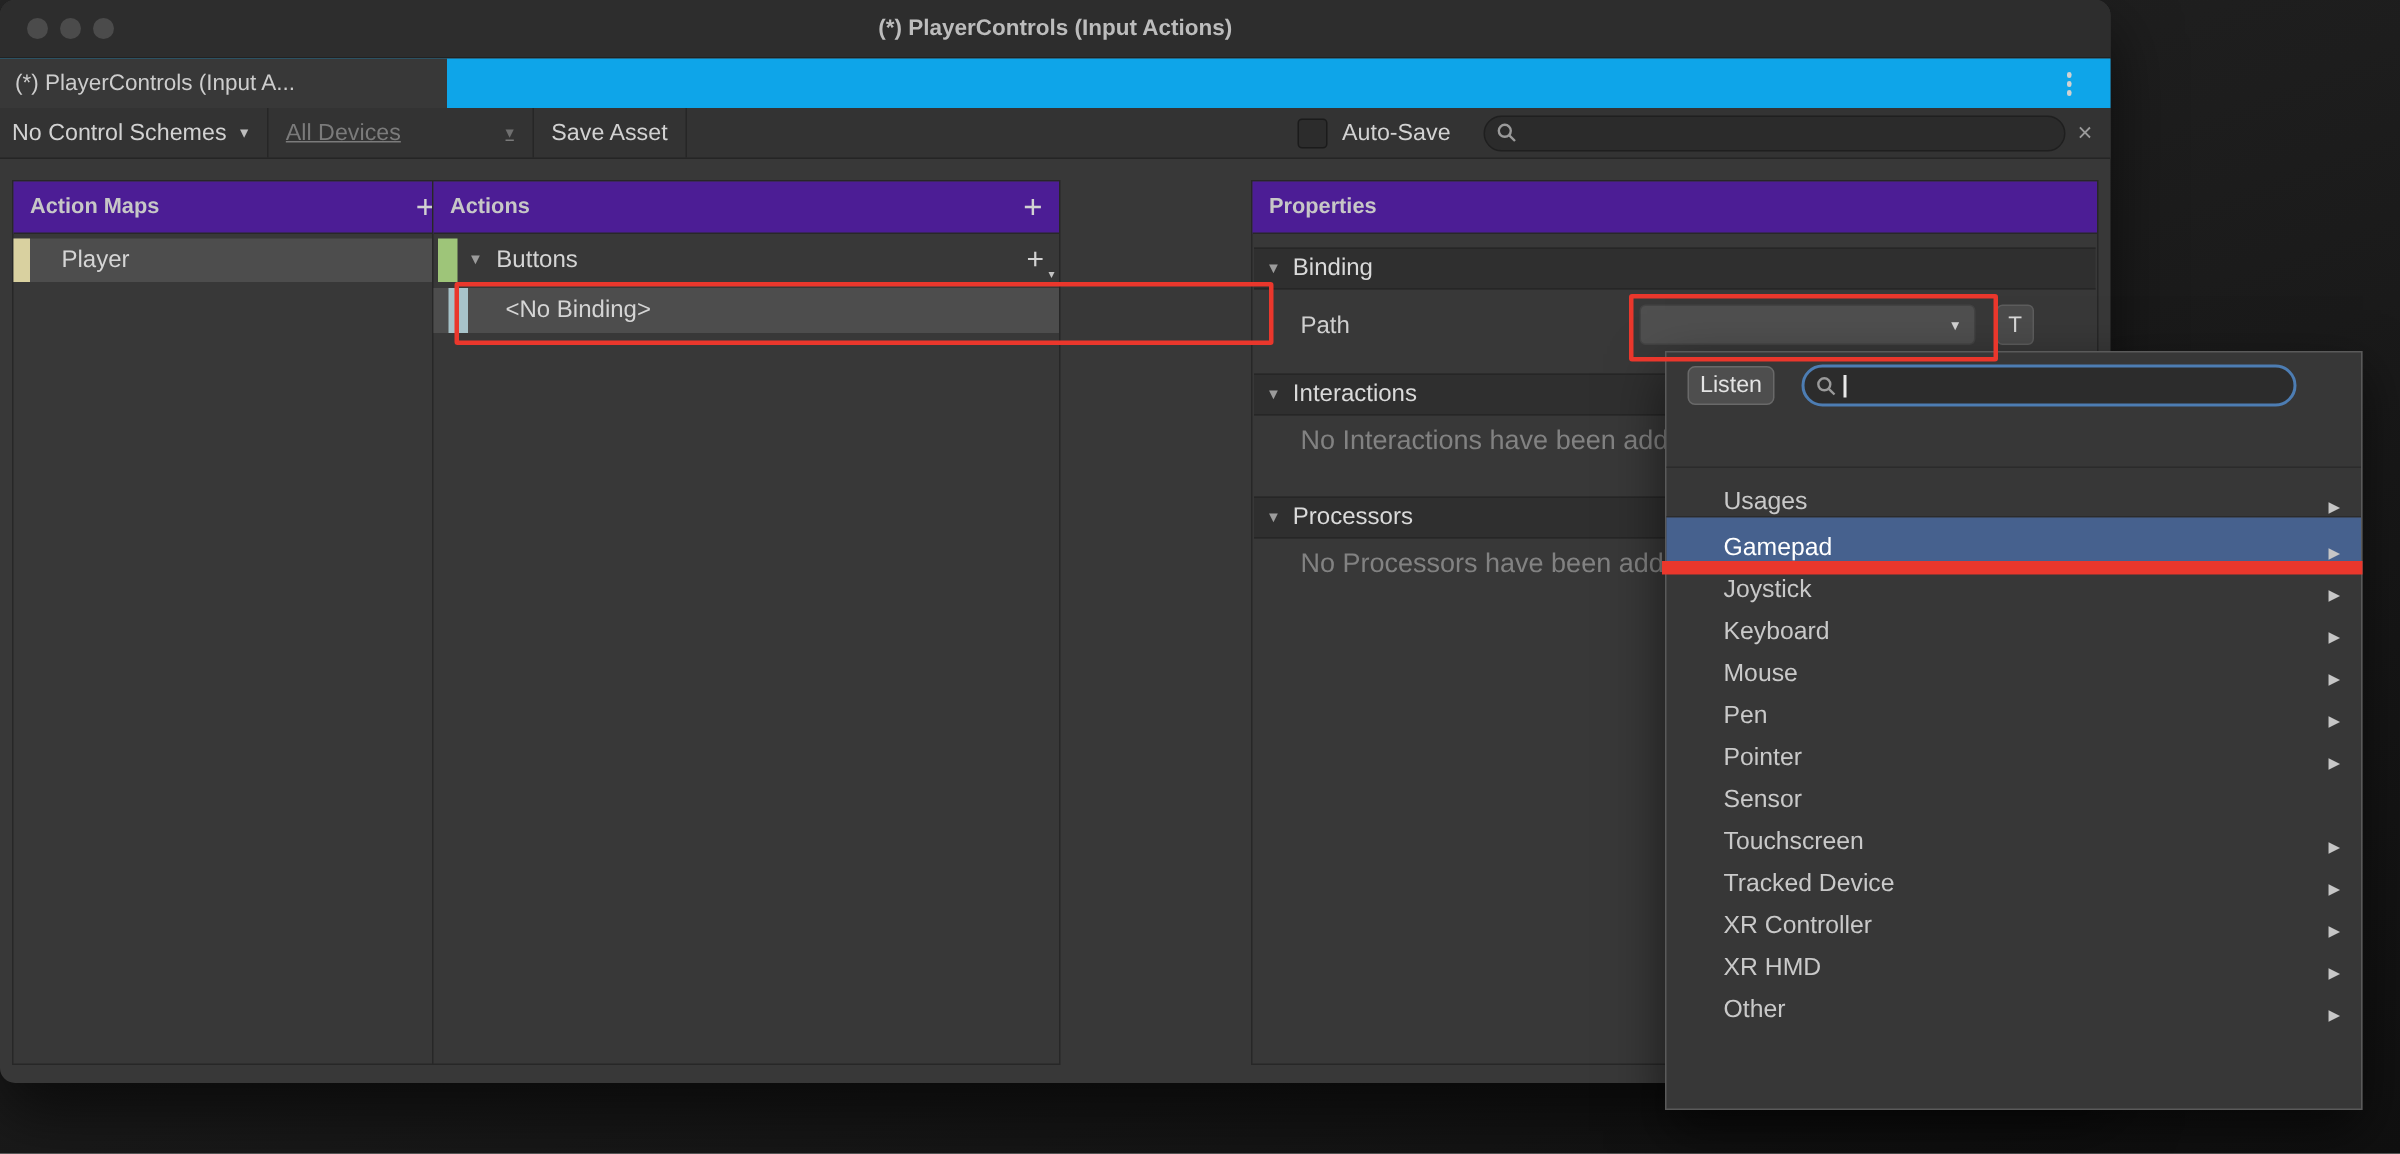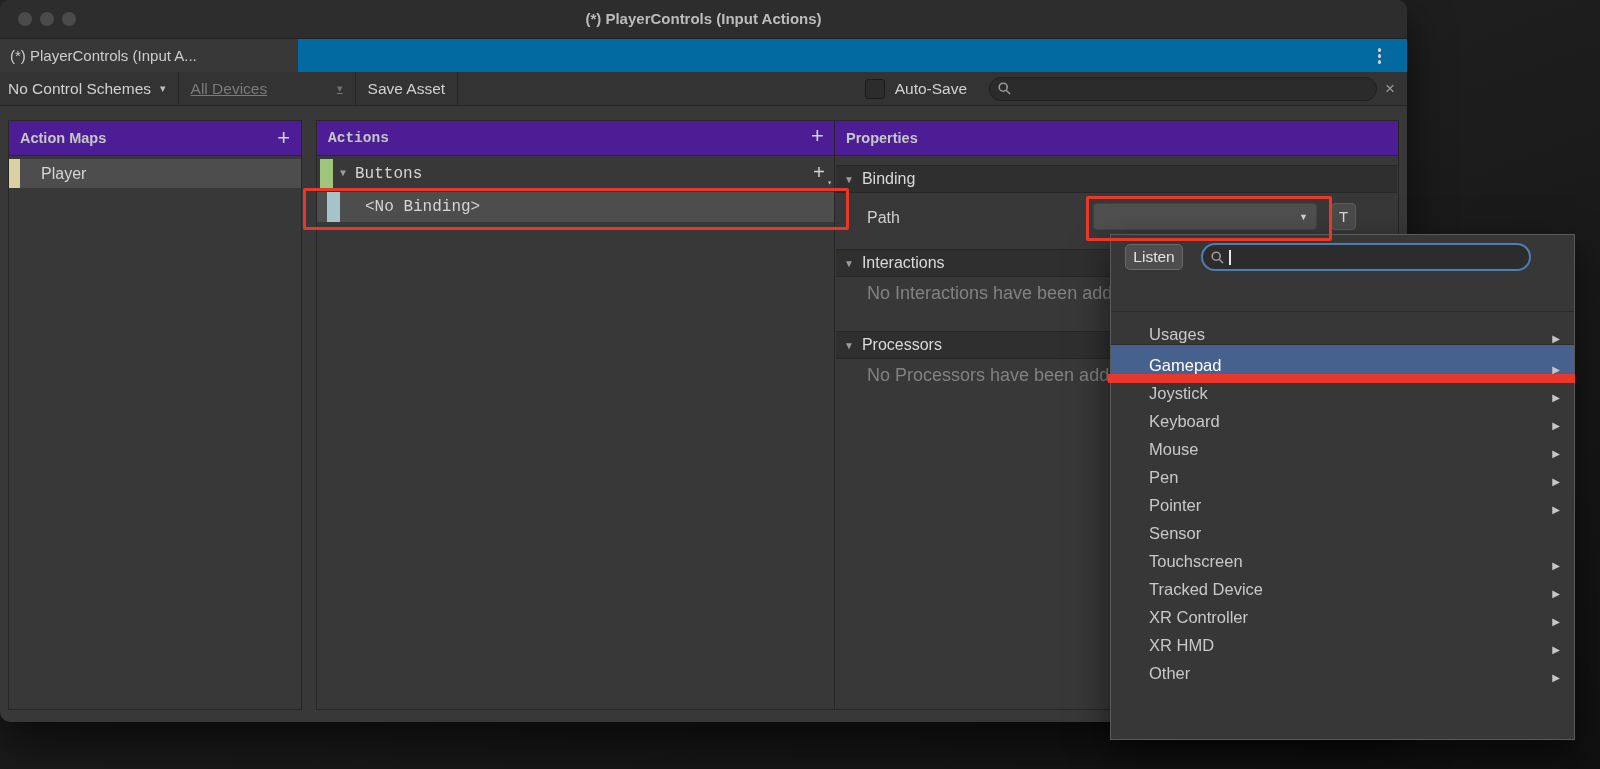--- a/index.html
+++ b/index.html
@@ -19,21 +19,21 @@
     position:absolute; left:0; top:0; right:0; height:38px;
     background:#2d2d2d; border-radius:10px 10px 0 0;
     border-bottom:1px solid #222;
   }
   .tl-dot { position:absolute; top:12px; width:14px; height:14px; border-radius:50%; background:#4b4b4b; }
   .win-title {
     position:absolute; left:0; right:0; top:0; height:38px; line-height:38px;
     text-align:center; color:#bcbcbc; font-size:15px; font-weight:600;
   }
   
-  .tabbar { position:absolute; left:0; top:39px; right:0; height:33px; background:#0369a1; }
+  .tabbar { position:absolute; left:0; top:39px; right:0; height:33px; background:#0ea5e9; }
   .tab {
     position:absolute; left:0; top:0; width:298px; height:33px; background:#383838;
     color:#cdcdcd; font-size:15px; line-height:33px; padding-left:10px; box-sizing:border-box;
     white-space:nowrap; overflow:hidden;
   }
   .kebab { position:absolute; right:26px; top:6px; height:22px; display:flex; flex-direction:column; justify-content:center; gap:2.5px; cursor:pointer; }
   .kebab i { width:3.5px; height:3.5px; border-radius:50%; background:#d2d2d2; }
   
   .toolbar {
     position:absolute; left:0; top:72px; right:0; height:33px; background:#333333;
@@ -51,21 +51,21 @@
   .tb-autosave { align-self:center; color:#d2d2d2; margin-right:22px; }
   .tb-search {
     align-self:center; width:388px; height:24px; background:#2b2b2b;
     border:1px solid #1f1f1f; border-radius:12px; display:flex; align-items:center;
     padding:0 8px; gap:6px; box-sizing:border-box;
   }
   .tb-clear { align-self:center; color:#9b9b9b; font-size:17px; padding:0 12px 0 8px; cursor:pointer; }
   
   .panel { position:absolute; top:120px; bottom:12px; background:#383838; border:1px solid #272727; box-sizing:border-box; }
   #p-maps    { left:8px;   width:294px; }
-  #p-actions { left:316px; width:520px;font-family:Liberation Mono, monospace; }
+  #p-actions { left:288px; width:419px; }
   #p-props   { left:834px; width:565px; }
   .panel-h {
     height:34px; border-bottom:1px solid #282828; background:#4c1d95;
     display:flex; align-items:center; padding:0 11px; color:#c7c7c7; font-weight:700; font-size:14.5px;
   }
   .panel-h .plus { margin-left:auto; color:#d2d2d2; font-size:22px; font-weight:400; line-height:20px; cursor:pointer; }
   .row { position:relative; height:29px; display:flex; align-items:center; font-size:16px; color:#d5d5d5; cursor:default; }
   .row.selected { background:#4d4d4d; }
   .strip { position:absolute; left:0; top:0; bottom:0; width:11px; }
   .fold { font-size:10px; color:#9c9c9c; }

